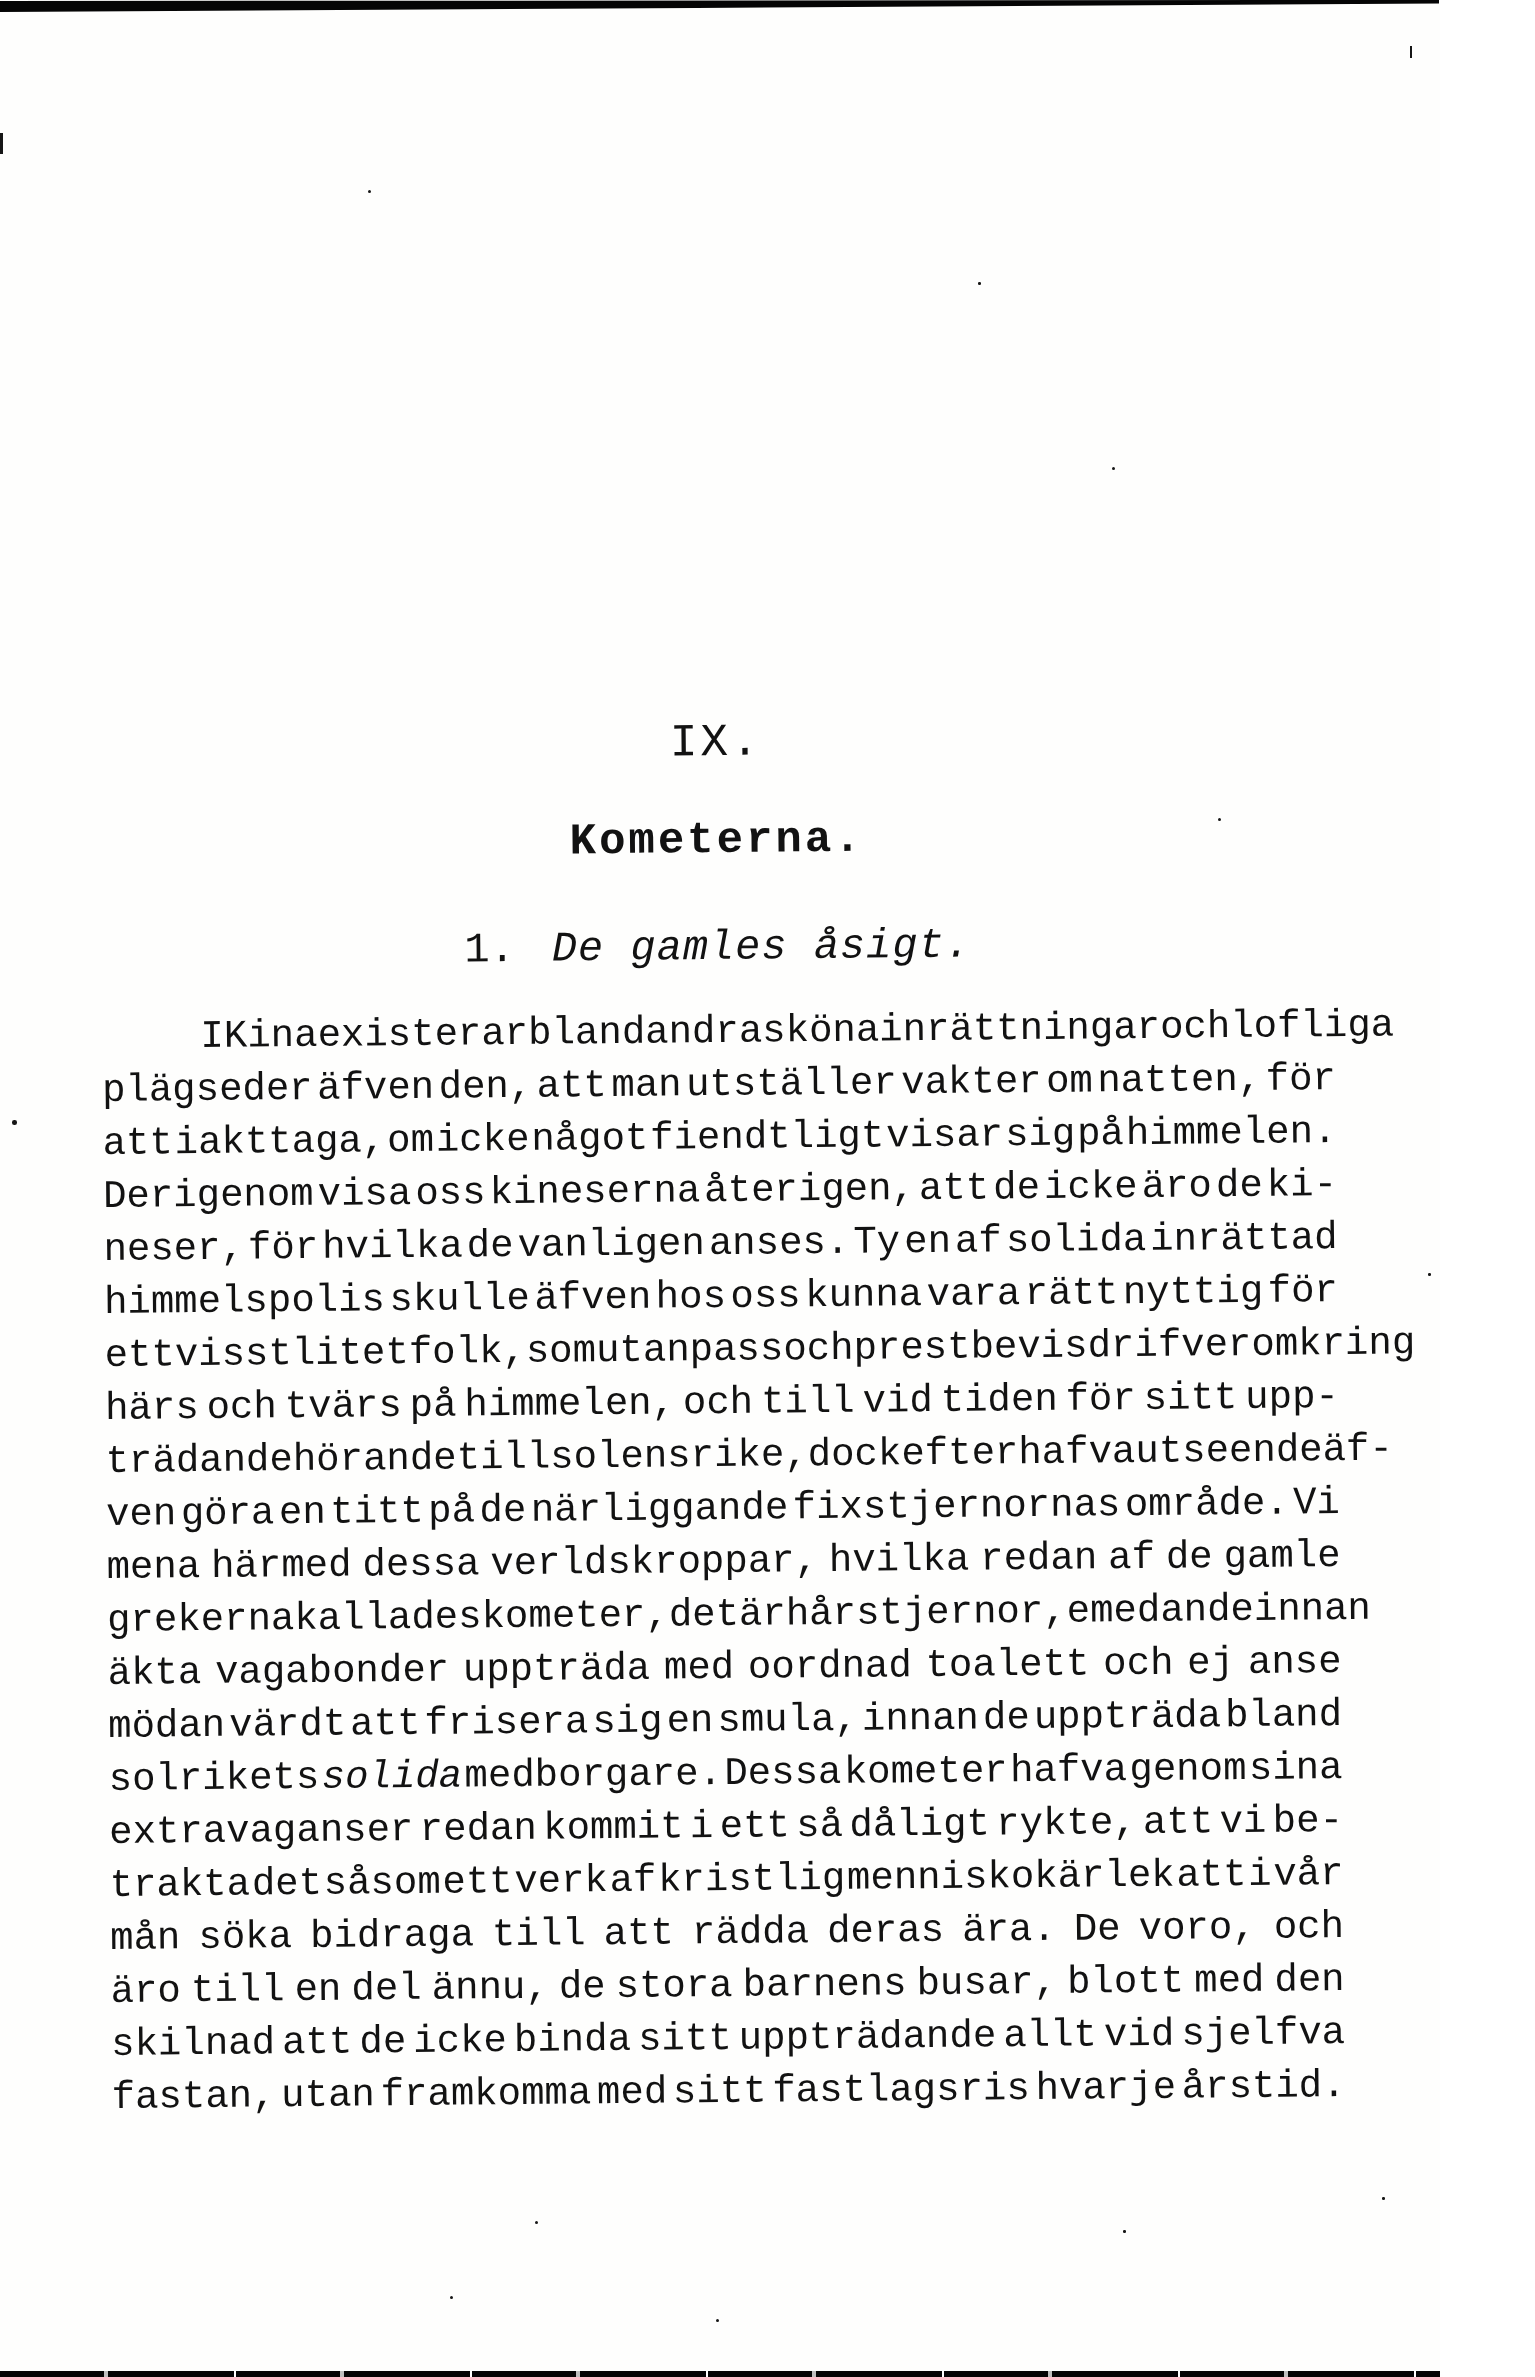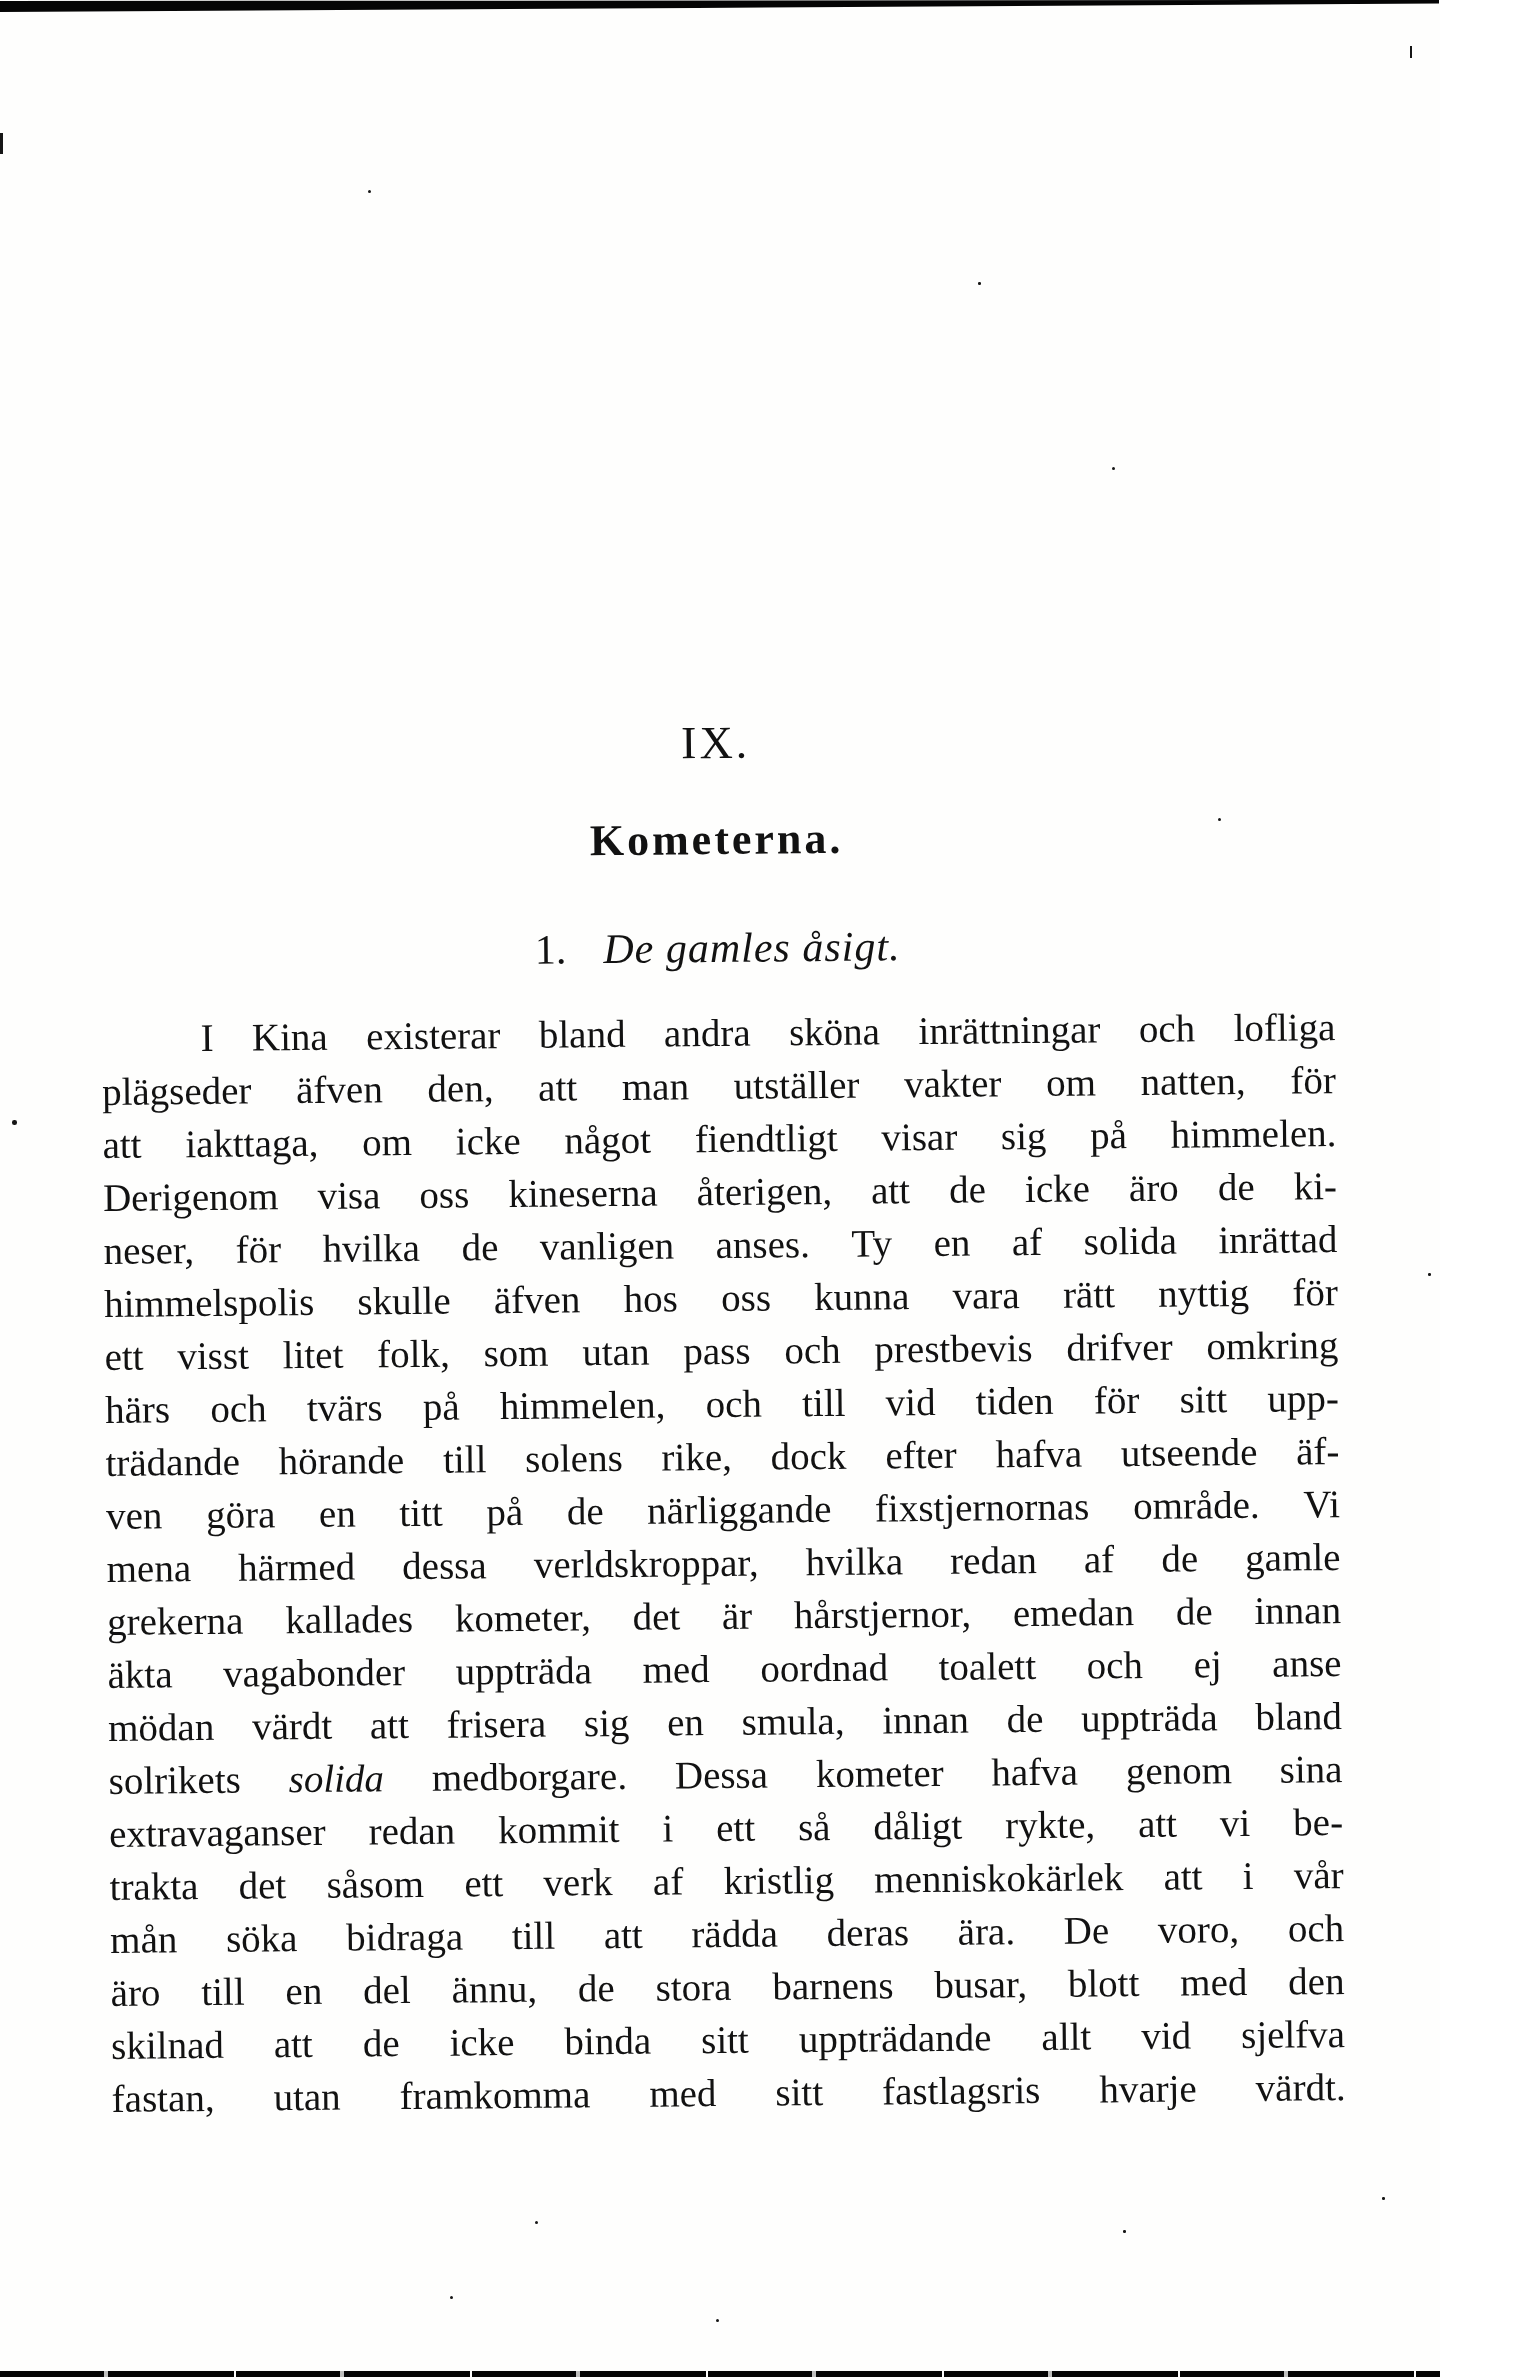--- a/index.html
+++ b/index.html
@@ -7,21 +7,21 @@
     padding: 0;
     background: #ffffff;
   }
   .page {
     position: relative;
     width: 1440px;
     height: 2377px;
     background: #fefefdu;
     background: #fefefd;
     overflow: hidden;
-    font-family: Liberation Serif, serif;
+    font-family: Liberation Mono, monospace;
     color: #121212;
   }
   
   .scan-rotate {
     position: absolute;
     inset: 0;
     transform: rotate(-0.55deg);
     transform-origin: 50% 50%;
   }
 
@@ -394,19 +394,19 @@
           <span class="word">sjelfva</span>
         </div>
         <div class="line">
           <span class="word">fastan,</span>
           <span class="word">utan</span>
           <span class="word">framkomma</span>
           <span class="word">med</span>
           <span class="word">sitt</span>
           <span class="word">fastlagsris</span>
           <span class="word">hvarje</span>
-          <span class="word">värdt.</span>
+          <span class="word">årstid.</span>
         </div>
       </div>
 
   </div>
 </div>
 
 
 </body></html>

